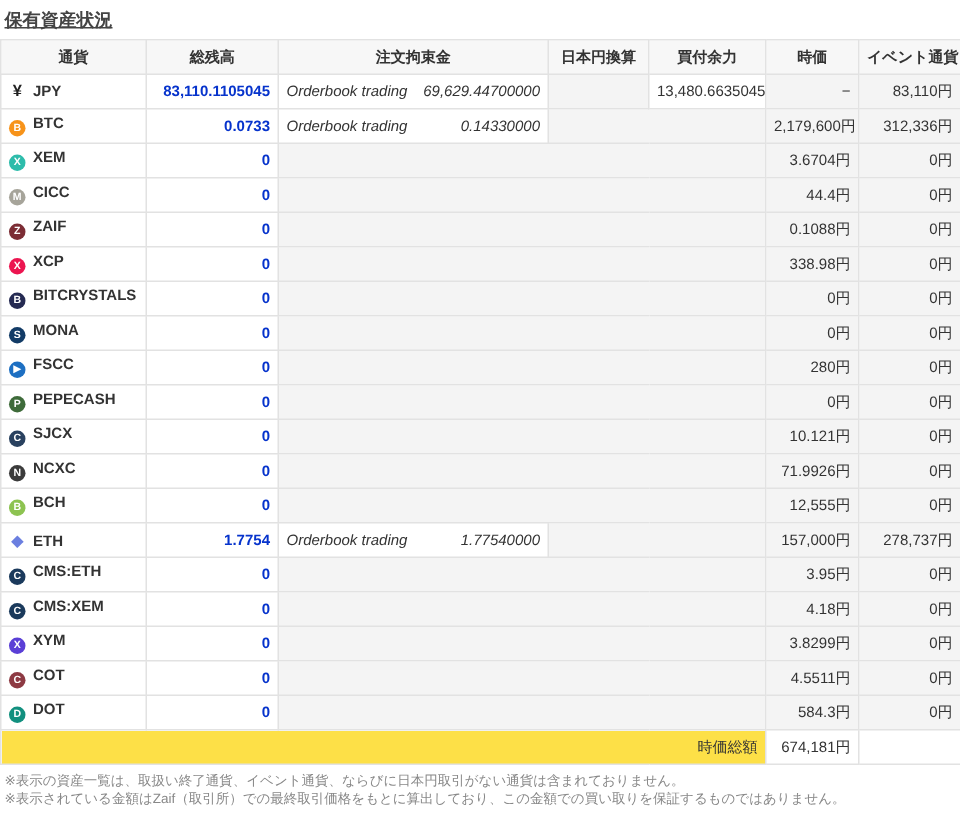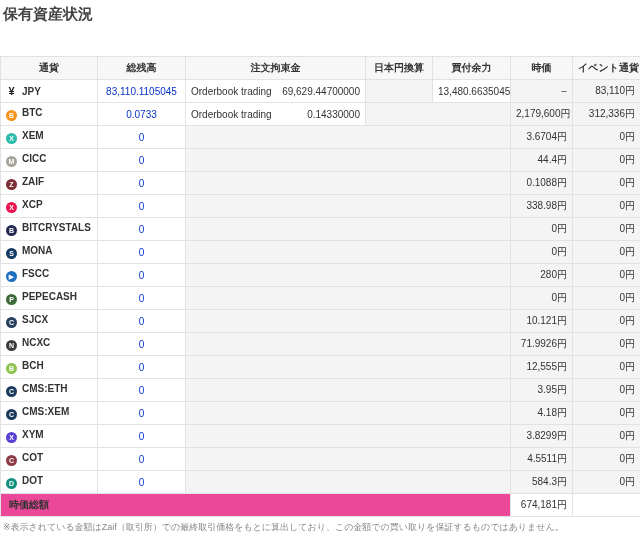--- a/index.html
+++ b/index.html
@@ -1,28 +1,28 @@
 <!DOCTYPE html>
 <html><head>
 <meta charset="utf-8">
 <style>
   html,body{margin:0;padding:0;background:#ffffff;}
   body{width:640px;height:552px;font-family:"Liberation Sans","DejaVu Sans",sans-serif;color:#333;overflow:hidden;}
-  .page-title{font-size:15px;font-weight:bold;color:#444;padding:5px 3px 4px;}
-  table{width:640px;border-collapse:collapse;table-layout:fixed;font-size:10px;margin-top:28px;}
+  .page-title{font-size:12px;font-weight:bold;color:#444;padding:5px 3px 4px;text-decoration:underline;}
+  table{width:640px;border-collapse:collapse;table-layout:fixed;font-size:10px;}
   th,td{border:1px solid #e2e2e2;height:22px;padding:0 5px;white-space:nowrap;overflow:hidden;}
   th{background:#f7f7f7;text-align:center;font-weight:bold;font-size:10px;color:#333;}
   td.cur{font-weight:bold;text-align:left;}
-  td.bal{text-align:center;color:#0633cc;font-weight:normal;}
+  td.bal{text-align:right;color:#0633cc;font-weight:bold;}
   td.num{text-align:right;}
   td.gray{background:#f4f4f4;}
-  .ob{display:flex;justify-content:space-between;align-items:center;}
+  .ob{display:flex;justify-content:space-between;align-items:center;font-style:italic;}
   .icon-circle{display:inline-block;width:11px;height:11px;border-radius:50%;color:#fff;font-size:7px;line-height:11px;text-align:center;font-weight:bold;margin-right:5px;vertical-align:-2px;}
   .icon-text{display:inline-block;width:11px;font-size:11px;font-weight:bold;margin-right:5px;text-align:center;}
-  td.foot-label{background:#ec4899;font-weight:bold;text-align:left;padding-left:8px;}
+  td.foot-label{background:#fde047;font-weight:normal;text-align:right;padding-left:8px;}
   .notes{font-size:9px;color:#888;padding:4px 3px;line-height:1.35;}
 </style>
 </head>
 <body>
 
 <div class="page">
   <div class="page-title">保有資産状況</div>
 
   <table>
     <colgroup>
@@ -144,20 +144,33 @@
           <td class="num gray">0円</td>
         </tr>
         <tr>
           <td class="cur"><span class="icon-circle" style="background: rgb(141, 195, 81);">B</span><span>BCH</span></td>
           <td class="bal">0</td>
           <td colspan="3" class="gray"></td>
           <td class="num gray">12,555円</td>
           <td class="num gray">0円</td>
         </tr>
         <tr>
+          <td class="cur"><span class="icon-text" style="color: rgb(107, 127, 224);">◆</span><span>ETH</span></td>
+          <td class="bal">1.7754</td>
+          <td>
+            <div class="ob">
+              <span>Orderbook trading</span>
+              <span>1.77540000</span>
+            </div>
+          </td>
+          <td colspan="2" class="gray"></td>
+          <td class="num gray">157,000円</td>
+          <td class="num gray">278,737円</td>
+        </tr>
+        <tr>
           <td class="cur"><span class="icon-circle" style="background: rgb(27, 58, 92);">C</span><span>CMS:ETH</span></td>
           <td class="bal">0</td>
           <td colspan="3" class="gray"></td>
           <td class="num gray">3.95円</td>
           <td class="num gray">0円</td>
         </tr>
         <tr>
           <td class="cur"><span class="icon-circle" style="background: rgb(27, 58, 92);">C</span><span>CMS:XEM</span></td>
           <td class="bal">0</td>
           <td colspan="3" class="gray"></td>
@@ -189,15 +202,16 @@
     <tfoot>
       <tr>
         <td class="foot-label" colspan="5">時価総額</td>
         <td class="num">674,181円</td>
         <td></td>
       </tr>
     </tfoot>
   </table>
 
   <div class="notes">
+    <div>※表示の資産一覧は、取扱い終了通貨、イベント通貨、ならびに日本円取引がない通貨は含まれておりません。</div>
     <div>※表示されている金額はZaif（取引所）での最終取引価格をもとに算出しており、この金額での買い取りを保証するものではありません。</div>
   </div>
 </div>
 
 </body></html>

